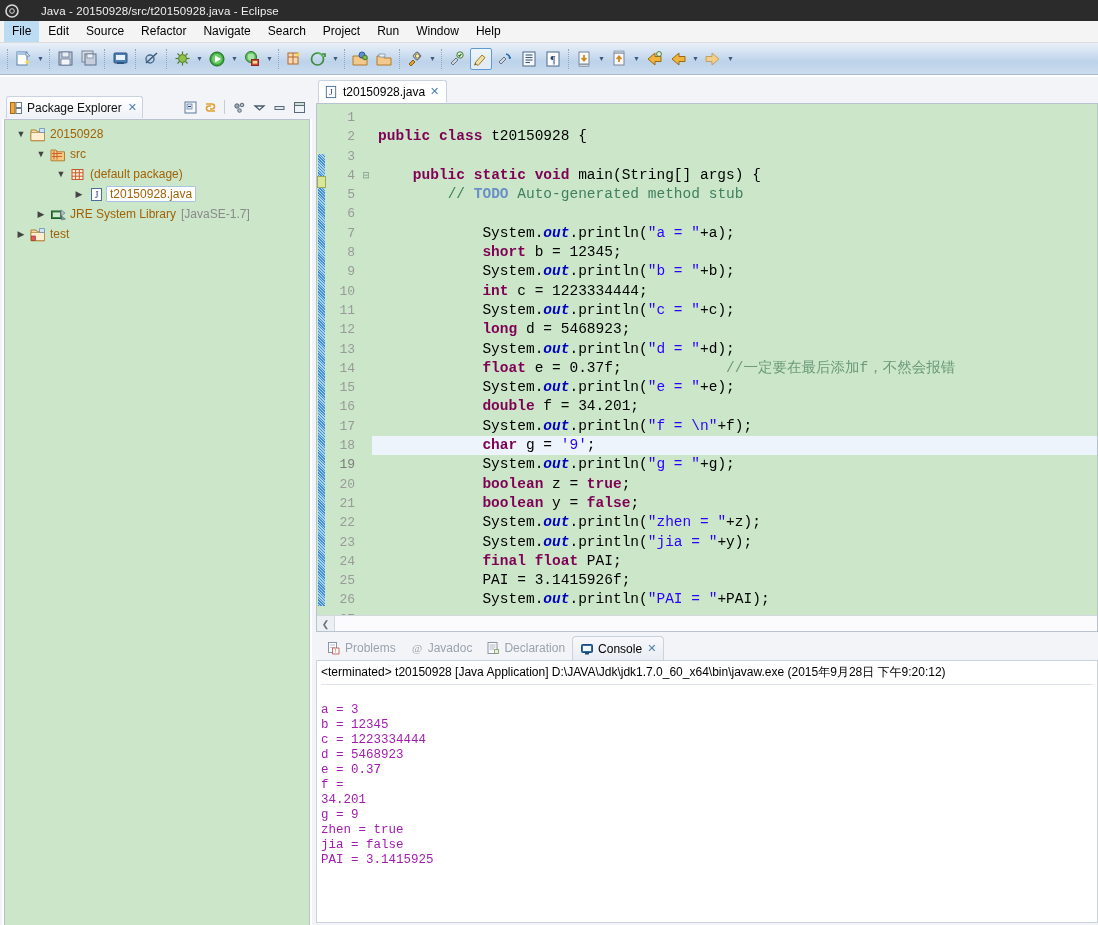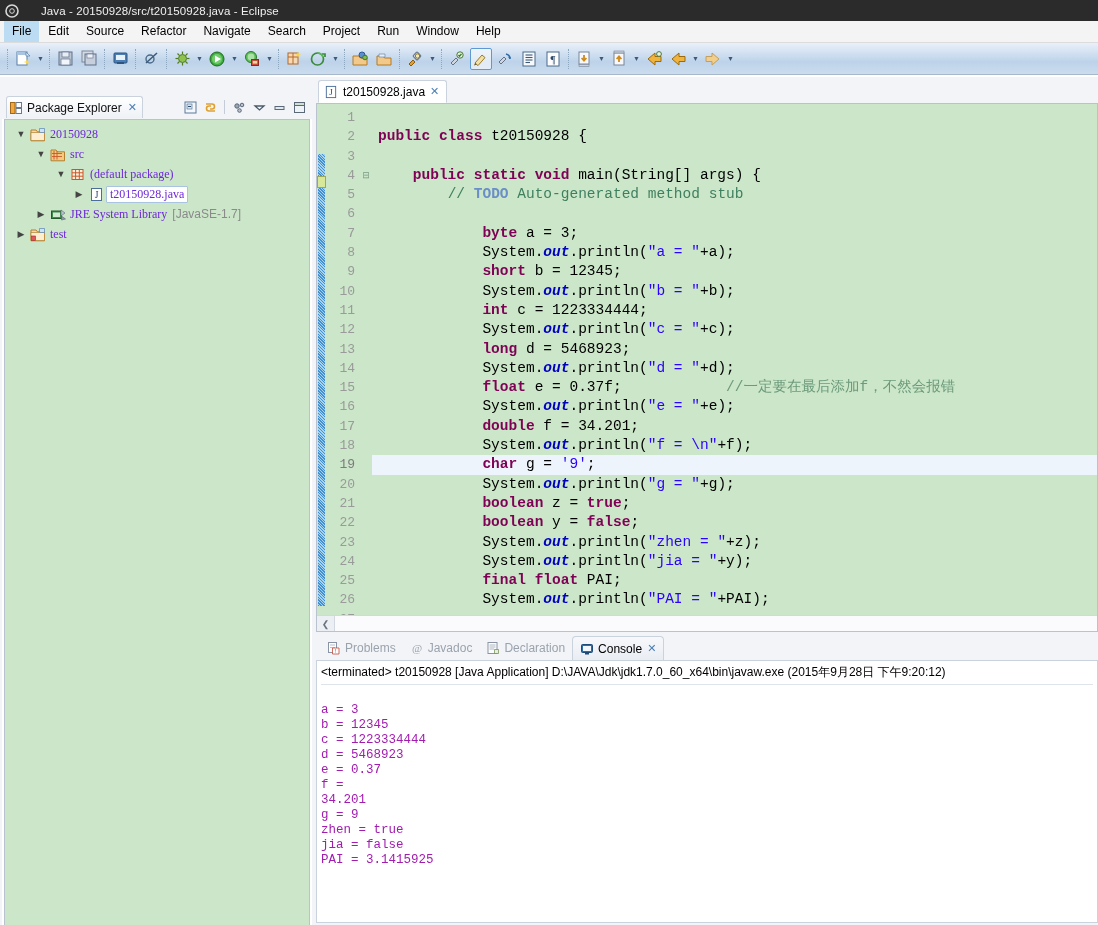--- a/index.html
+++ b/index.html
@@ -145,21 +145,21 @@
   }
   .tree-row {
     display: flex; align-items: center;
     height: 20px;
     padding-left: 4px;
     white-space: nowrap;
   }
   .tw { width: 16px; display:inline-flex; align-items:center; justify-content:center; flex:none; }
   .chev { font-size: 9px; color:#444; }
   .tico { width:18px; flex:none; display:inline-flex; align-items:center; justify-content:center; }
-  .tlbl { margin-left: 3px; color:#6d28d9;font-family:Liberation Serif, serif; }
+  .tlbl { margin-left: 3px; color:#a16207; }
   .tlbl.sel { background:#ffffff; border:1px solid #a9c4e0; padding:0 3px; margin-left:1px; border-radius:1px;}
   .tdim { color:#8a8a8a; margin-left:5px; }
 
   
   .sash-v {
     position:absolute; left:312px; top:0; width:4px; height:848px;
     background:#f3f4f8;
   }
 
   
@@ -808,39 +808,39 @@
               <div class="fl"></div>
               <div class="fl"></div>
             </div>
           <div class="code-col" id="code-col">
               <div class="cline">&nbsp;</div>
               <div class="cline"><span class="kw">public class </span><span>t20150928 {</span></div>
               <div class="cline">&nbsp;</div>
               <div class="cline"><span>    </span><span class="kw">public static void </span><span>main(String[] args) {</span></div>
               <div class="cline"><span>        </span><span class="cmt">// </span><span class="todo">TODO</span><span class="cmt"> Auto-generated method stub</span></div>
               <div class="cline">&nbsp;</div>
-              <div class="cline"><span>            </span><span class="kw">byte </span><span>a = 3;</span></div>
               <div class="cline"><span>            System.</span><span class="fld">out</span><span>.println(</span><span class="str">"a = "</span><span>+a);</span></div>
               <div class="cline"><span>            </span><span class="kw">short </span><span>b = 12345;</span></div>
               <div class="cline"><span>            System.</span><span class="fld">out</span><span>.println(</span><span class="str">"b = "</span><span>+b);</span></div>
               <div class="cline"><span>            </span><span class="kw">int </span><span>c = 1223334444;</span></div>
               <div class="cline"><span>            System.</span><span class="fld">out</span><span>.println(</span><span class="str">"c = "</span><span>+c);</span></div>
               <div class="cline"><span>            </span><span class="kw">long </span><span>d = 5468923;</span></div>
               <div class="cline"><span>            System.</span><span class="fld">out</span><span>.println(</span><span class="str">"d = "</span><span>+d);</span></div>
               <div class="cline"><span>            </span><span class="kw">float </span><span>e = 0.37f;</span><span class="cmt-cn">            //一定要在最后添加f，不然会报错</span></div>
               <div class="cline"><span>            System.</span><span class="fld">out</span><span>.println(</span><span class="str">"e = "</span><span>+e);</span></div>
               <div class="cline"><span>            </span><span class="kw">double </span><span>f = 34.201;</span></div>
               <div class="cline"><span>            System.</span><span class="fld">out</span><span>.println(</span><span class="str">"f = \n"</span><span>+f);</span></div>
               <div class="cline cur"><span>            </span><span class="kw">char </span><span>g = </span><span class="str">'9'</span><span>;</span></div>
               <div class="cline"><span>            System.</span><span class="fld">out</span><span>.println(</span><span class="str">"g = "</span><span>+g);</span></div>
               <div class="cline"><span>            </span><span class="kw">boolean </span><span>z = </span><span class="kw">true</span><span>;</span></div>
               <div class="cline"><span>            </span><span class="kw">boolean </span><span>y = </span><span class="kw">false</span><span>;</span></div>
               <div class="cline"><span>            System.</span><span class="fld">out</span><span>.println(</span><span class="str">"zhen = "</span><span>+z);</span></div>
               <div class="cline"><span>            System.</span><span class="fld">out</span><span>.println(</span><span class="str">"jia = "</span><span>+y);</span></div>
               <div class="cline"><span>            </span><span class="kw">final float </span><span>PAI;</span></div>
+              <div class="cline"><span>            PAI = 3.1415926f;</span></div>
               <div class="cline"><span>            System.</span><span class="fld">out</span><span>.println(</span><span class="str">"PAI = "</span><span>+PAI);</span></div>
             </div>
 
           <div class="ed-hscroll">
             <div class="sc-left">❮</div>
             <div class="sc-track"></div>
           </div>
         </div>
       </div>
 

